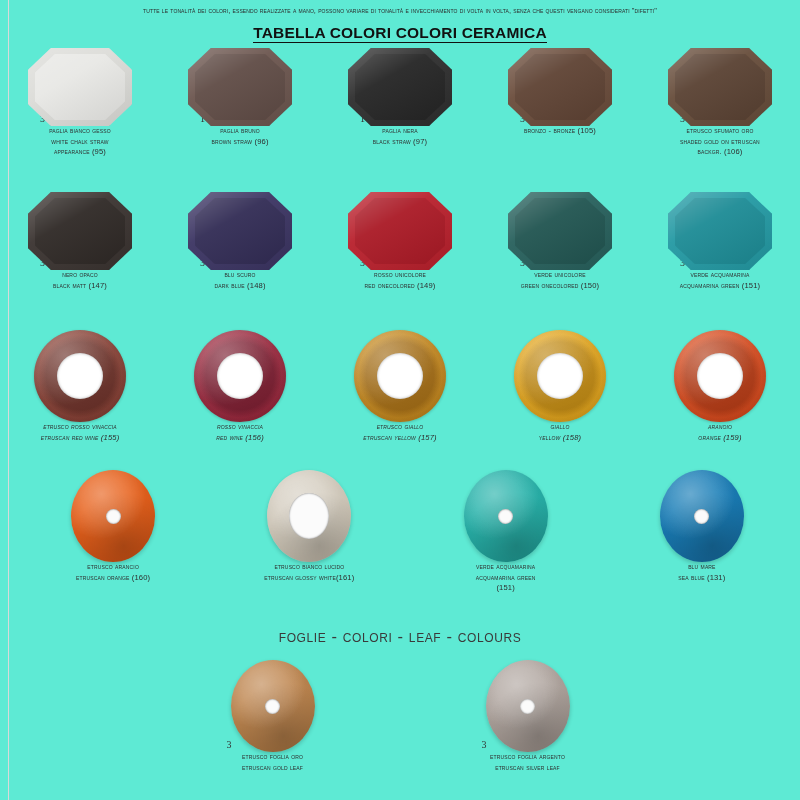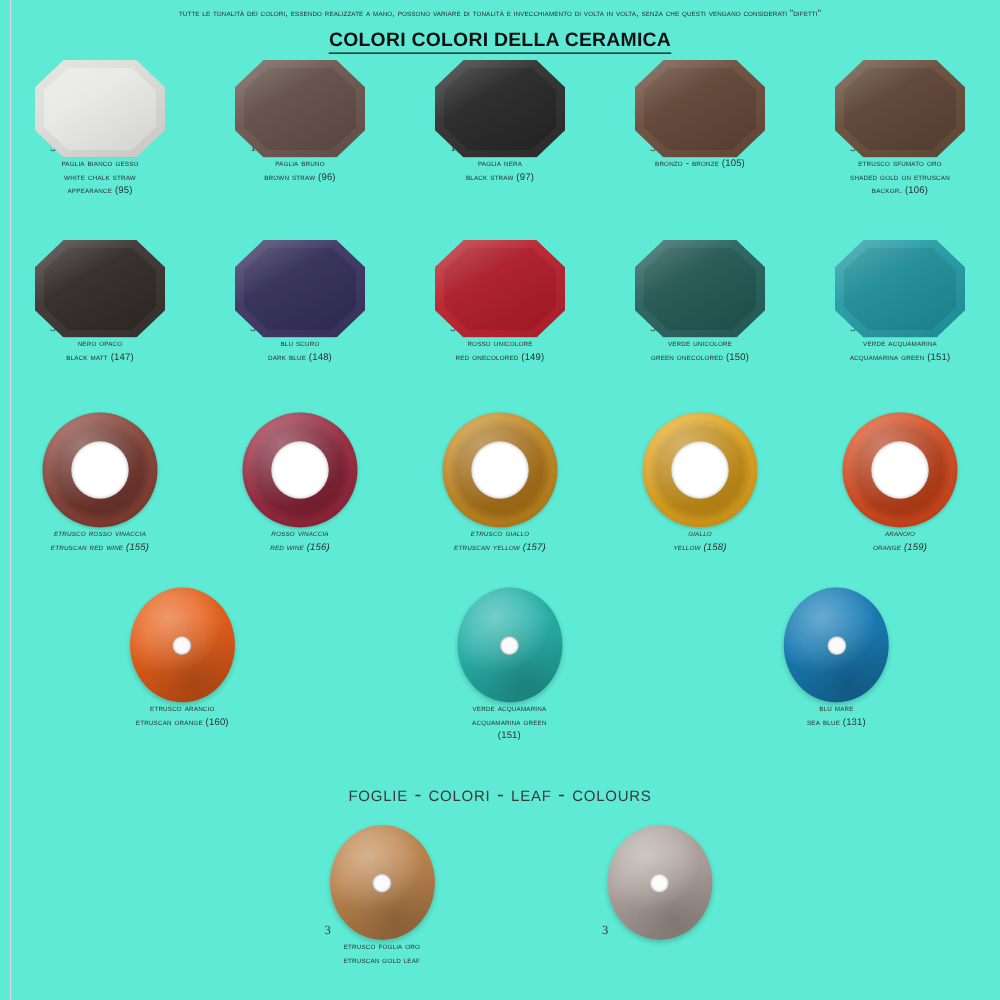--- a/index.html
+++ b/index.html
@@ -173,21 +173,21 @@
 </head>
 <body>
 
 <div id="page">
 
   <div class="edge-rule"></div>
 
   <div class="disclaimer">Tutte le tonalità dei colori, essendo realizzate a mano, possono variare di tonalità e invecchiamento di volta in volta, senza che questi vengano considerati "difetti"</div>
 
   <div class="main-title">
-    <span>COLORI COLORI DELLA CERAMICA</span>
+    <span>TABELLA COLORI COLORI CERAMICA</span>
   </div>
 
   <div id="grid-host">
       <div class="row" style="top: 48px;">
         <div class="cell">
           <div class="swatch-wrap">
             <span class="qty" style="left: 12px;">3</span>
             <div class="octa" style="background: rgb(220, 220, 216);">
               <div class="inner" style="background: rgb(242, 242, 240);"></div>
               <div class="sheen"></div>
@@ -385,20 +385,32 @@
         <div class="cell">
           <div class="swatch-wrap">
             <div class="dome" style="background: radial-gradient(circle at 42% 34%, rgb(232, 100, 31) 30%, rgb(196, 77, 19) 96%);">
               <div class="sheen"></div>
               <div class="hole"></div>
             </div>
           </div>
           <div class="caption">
             <span class="ln">Etrusco Arancio</span>
             <span class="ln">Etruscan Orange (160)</span>
+          </div>
+        </div>
+        <div class="cell">
+          <div class="swatch-wrap">
+            <div class="dome wide-hole" style="background: radial-gradient(circle at 42% 34%, rgb(214, 207, 194) 30%, rgb(185, 176, 160) 96%);">
+              <div class="sheen"></div>
+              <div class="hole"></div>
+            </div>
+          </div>
+          <div class="caption">
+            <span class="ln">Etrusco bianco lucido</span>
+            <span class="ln">Etruscan glossy white(161)</span>
           </div>
         </div>
         <div class="cell">
           <div class="swatch-wrap">
             <div class="dome" style="background: radial-gradient(circle at 42% 34%, rgb(44, 181, 173) 30%, rgb(29, 150, 143) 96%);">
               <div class="sheen"></div>
               <div class="hole"></div>
             </div>
           </div>
           <div class="caption">
@@ -439,16 +451,20 @@
         </div>
       </div>
       <div class="leaf-cell">
         <div class="swatch-wrap">
           <span class="qty" style="left: -4px;">3</span>
           <div class="dome" style="background: radial-gradient(circle at 42% 34%, rgb(179, 169, 163) 30%, rgb(148, 137, 130) 96%);">
             <div class="sheen"></div>
             <div class="hole"></div>
           </div>
         </div>
+        <div class="caption">
+          <span class="ln">Etrusco foglia Argento</span>
+          <span class="ln">Etruscan silver leaf</span>
+        </div>
       </div>
     </div>
 
 </div>
 
 </body></html>

